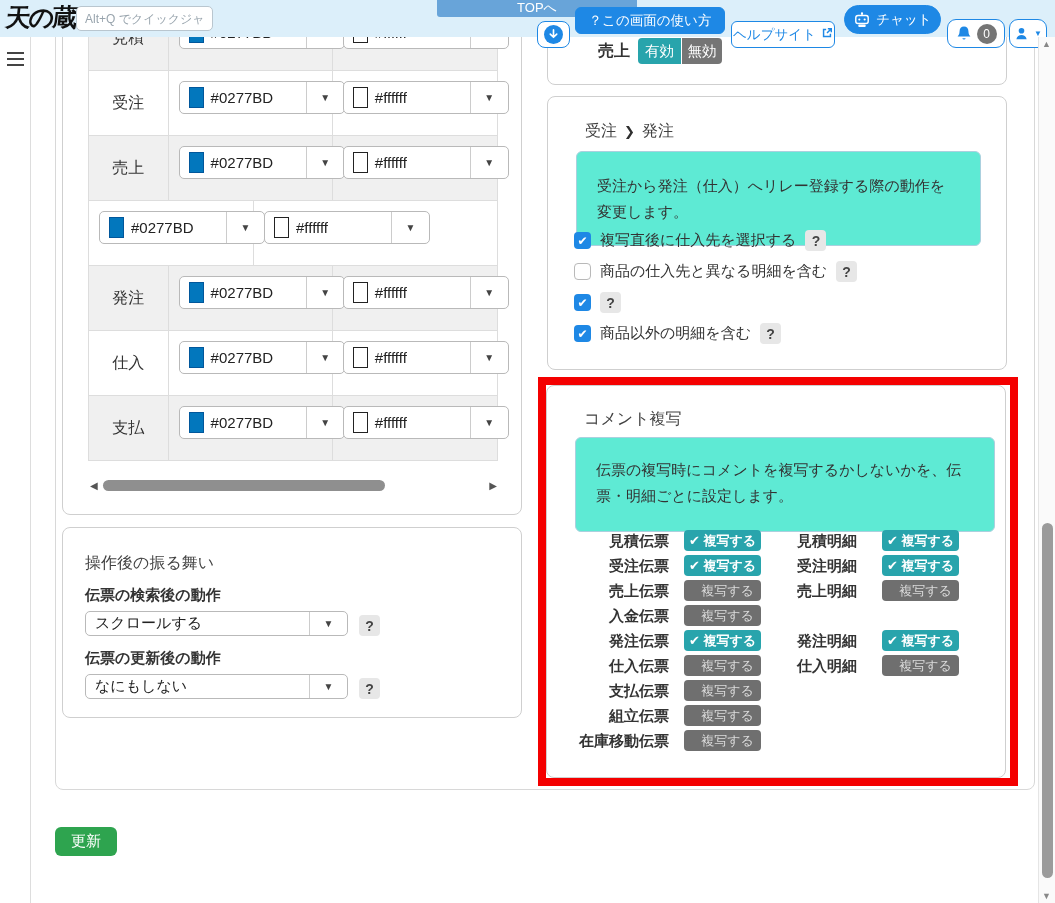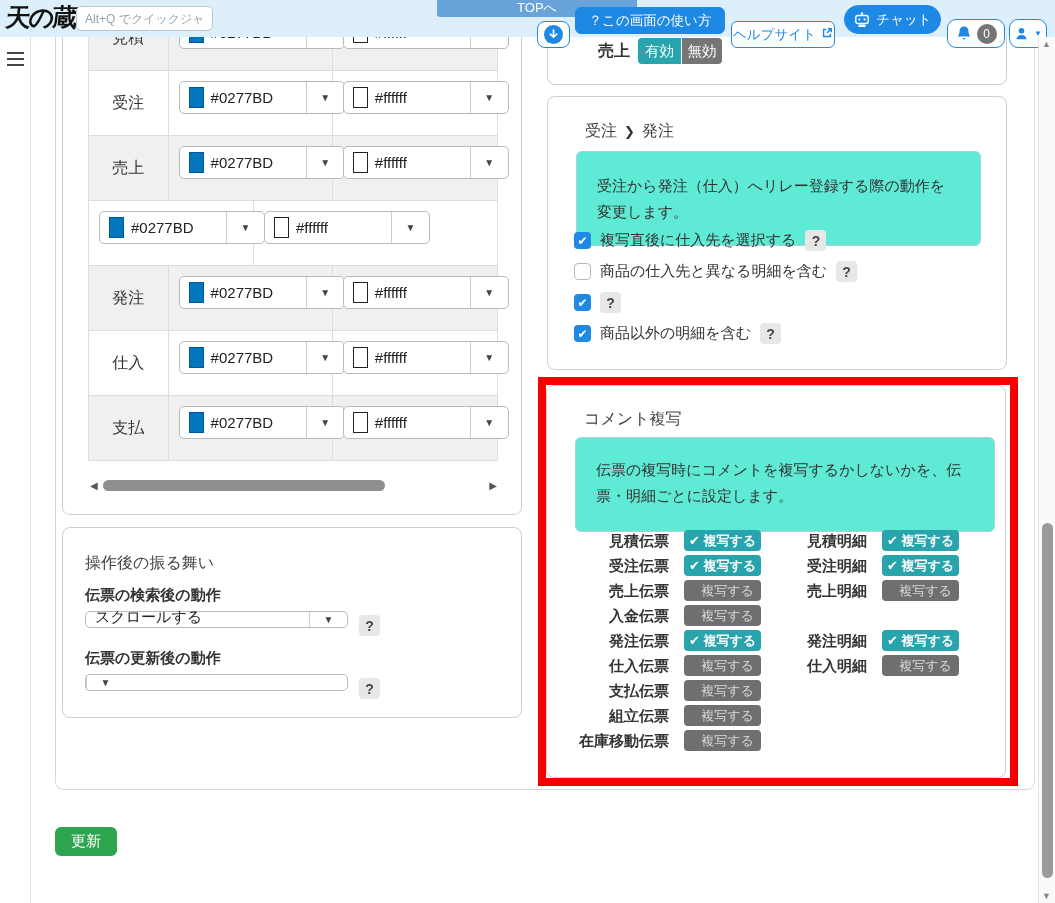--- a/index.html
+++ b/index.html
@@ -75,22 +75,22 @@
     align-items:center; justify-content:center; font-size:10px; color:#444; }
 
   
   #hscroll { position:absolute; left:90px; top:477px; width:407px; height:17px; z-index:3; }
   #hscroll .thumb { position:absolute; left:13px; top:3px; width:282px; height:11px;
     background:#8f8f8f; border-radius:6px; }
   .harrow { position:absolute; top:3px; font-size:10px; color:#555; cursor:pointer; }
 
   
   .field-label { font-size:15px; font-weight:bold; color:#333; }
-  .select { width:263px; height:17px; background:#fff; border:1px solid #b9b9b9;
-    border-radius:5px; display:flex; align-items:flex-end; cursor:pointer; }
+  .select { width:263px; height:25px; background:#fff; border:1px solid #b9b9b9;
+    border-radius:5px; display:flex; align-items:center; cursor:pointer; }
   .select .val { flex:1; font-size:15px; padding-left:9px; color:#222; }
   .qmark { width:21px; height:21px; background:#e7e7e7; border-radius:4px; color:#444;
     font-size:14px; font-weight:bold; display:flex; align-items:center;
     justify-content:center; cursor:pointer; }
 
   
   #sales-row { position:absolute; left:598px; top:38px; display:flex; align-items:center; z-index:3; }
   .pill { height:26px; color:#fff; font-size:14.5px; display:flex; align-items:center;
     justify-content:center; cursor:pointer; }
   #pill-on { width:43px; background:#28a4ac; border-radius:4px 0 0 4px; margin-left:8px; }
@@ -109,21 +109,21 @@
   .chk-label { font-size:15px; color:#333; }
 
   
   #comment-title { position:absolute; left:37px; top:23px; }
   #comment-info { position:absolute; left:28px; top:51px; width:420px;font-family:Liberation Mono, monospace; }
   #comment-grid { position:absolute; left:0; top:144px; width:100%; }
   .cc-row { position:relative; height:25px; }
   .cc-label { position:absolute; top:2px; font-size:15px; font-weight:bold; color:#333;
     text-align:right; }
   .cc-label.l { left:0px; width:122px; }
-  .cc-label.r { left:198px; width:122px; }
+  .cc-label.r { left:188px; width:122px; }
   .cc-btn { position:absolute; top:0; width:77px; height:21px; border-radius:4px;
     font-size:13px; display:flex; align-items:center; justify-content:center; gap:3px;
     cursor:pointer; }
   .cc-btn.l { left:137px; } .cc-btn.r { left:335px; }
   .cc-btn.on { background:#28a4ac; color:#fff; font-weight:bold; }
   .cc-btn.off { background:#6f6f6f; color:#dcdcdc; padding-left:10px; }
 
   
   #update-btn { position:absolute; left:55px; top:827px; width:62px; height:29px;
     background:#2ea44f; color:#fff; font-size:15px; border:none; border-radius:6px;
@@ -271,20 +271,21 @@
 <div id="behavior-card" class="card">
   <div class="card-title" style="position:absolute;left:22px;top:25px">操作後の振る舞い</div>
   <div class="field-label" style="position:absolute;left:22px;top:58px">伝票の検索後の動作</div>
   <div class="select" style="position:absolute;left:22px;top:83px">
     <span class="val">スクロールする</span>
     <span class="sel-arrow">▼</span>
   </div>
   <div class="qmark" style="position:absolute;left:296px;top:87px">?</div>
   <div class="field-label" style="position:absolute;left:22px;top:121px">伝票の更新後の動作</div>
   <div class="select" style="position:absolute;left:22px;top:146px">
+    <span class="val">なにもしない</span>
     <span class="sel-arrow">▼</span>
   </div>
   <div class="qmark" style="position:absolute;left:296px;top:150px">?</div>
 </div>
 
 <div id="sales-card" class="card"></div>
 <div id="sales-row">
   <span style="font-size:16px;font-weight:bold">売上</span>
   <span id="pill-on" class="pill">有効</span>
   <span id="pill-off" class="pill">無効</span>

